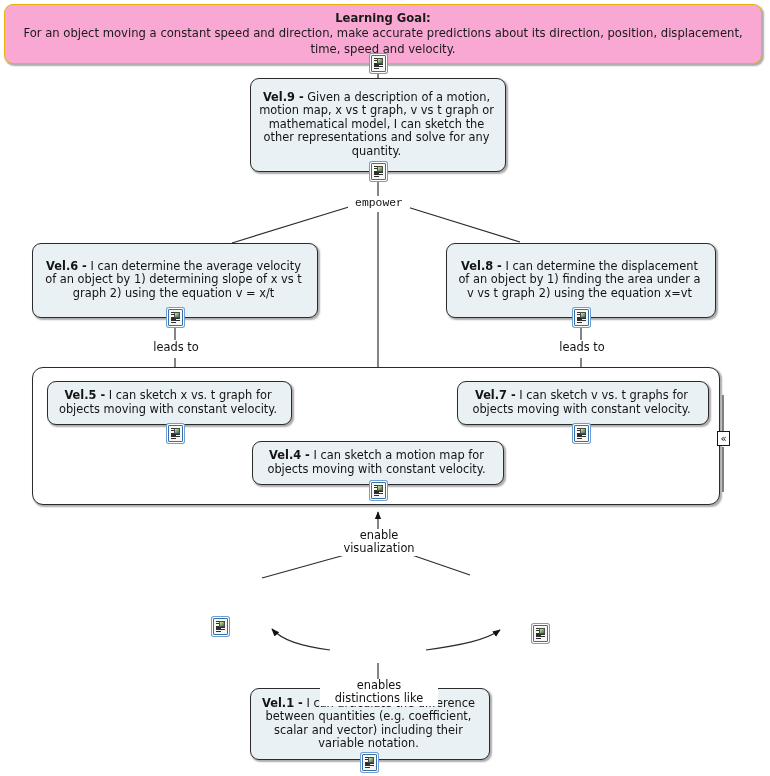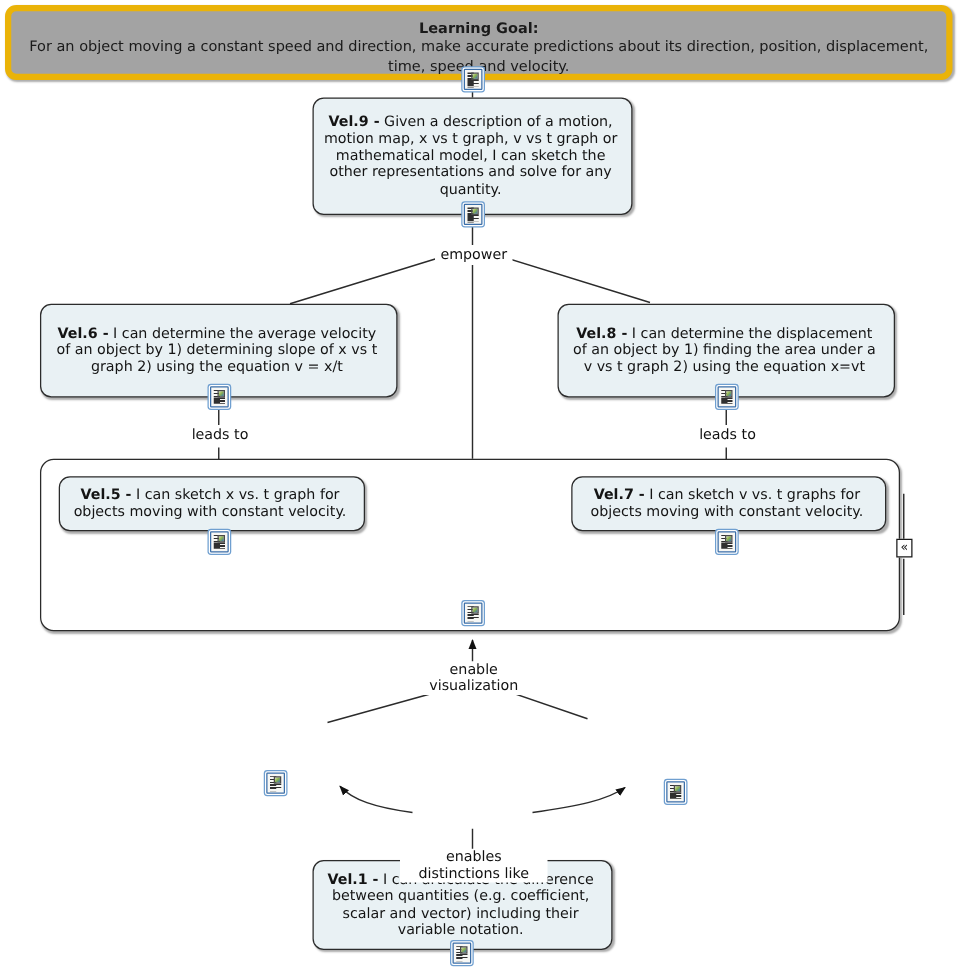--- a/index.html
+++ b/index.html
@@ -45,22 +45,22 @@
     justify-content: center;
     box-shadow: 1.5px 1.5px 1.6px rgba(70,70,70,0.45);
   }
   .node .txt { display: block; width: 100%; }
   .node b { font-weight: bold; }
 
   
   .goal {
     position: absolute;
     box-sizing: border-box;
-    background: #a3a3a3;
-    border: 5px solid #eab308;
+    background: #f9a8d4;
+    border: 1px solid #eab308;
     border-radius: 9px;
     text-align: center;
     font-size: 11.6px;
     line-height: 1.32;
     padding: 6px 10px 8px 10px;
     box-shadow: 1.5px 1.5px 1.6px rgba(70,70,70,0.45);
   }
   .goal .goal-title { font-weight: bold; display: block; }
   .goal .goal-body  { display: block; }
 
@@ -237,20 +237,23 @@
 
   <div class="node" style="left:457px; top:381px; width:252px; height:44px;">
     <span class="txt"><b>Vel.7 -</b><span> I can sketch v vs. t graphs for objects moving with constant velocity.</span></span>
   </div>
   <div class="doc-icon" style="left:574px; top:425px;">
     <span class="lines"></span>
     <span class="thumb"></span>
     <span class="barlines"></span>
   </div>
 
+  <div class="node" style="left:252px; top:441px; width:252px; height:44px;">
+    <span class="txt"><b>Vel.4 -</b><span> I can sketch a motion map for objects moving with constant velocity.</span></span>
+  </div>
   <div class="doc-icon" style="left:371px; top:482px;">
     <span class="lines"></span>
     <span class="thumb"></span>
     <span class="barlines"></span>
   </div>
 
   <div class="doc-icon" style="left:213px; top:618px;">
     <span class="lines"></span>
     <span class="thumb"></span>
     <span class="barlines"></span>
@@ -264,21 +267,21 @@
 
   <div class="node" style="left:250px; top:688px; width:240px; height:72px;">
     <span class="txt"><b>Vel.1 -</b><span> I can articulate the difference between quantities (e.g. coefficient, scalar and vector) including their variable notation.</span></span>
   </div>
   <div class="doc-icon" style="left:362px; top:754px;">
     <span class="lines"></span>
     <span class="thumb"></span>
     <span class="barlines"></span>
   </div>
 
-  <div class="edge-label" style="left:348px; top:197px; width:62px;">empower</div>
+  <div class="edge-label" style="left:348px; top:197px; width:62px;font-family:Liberation Mono, monospace;">empower</div>
 
   <div class="edge-label" style="left:145px; top:341px; width:62px;">leads to</div>
 
   <div class="edge-label" style="left:551px; top:341px; width:62px;">leads to</div>
 
   <div class="edge-label" style="left:338px; top:529px; width:82px;">enable
 visualization</div>
 
   <div class="edge-label" style="left:320px; top:679px; width:118px;">enables
 distinctions like</div>

